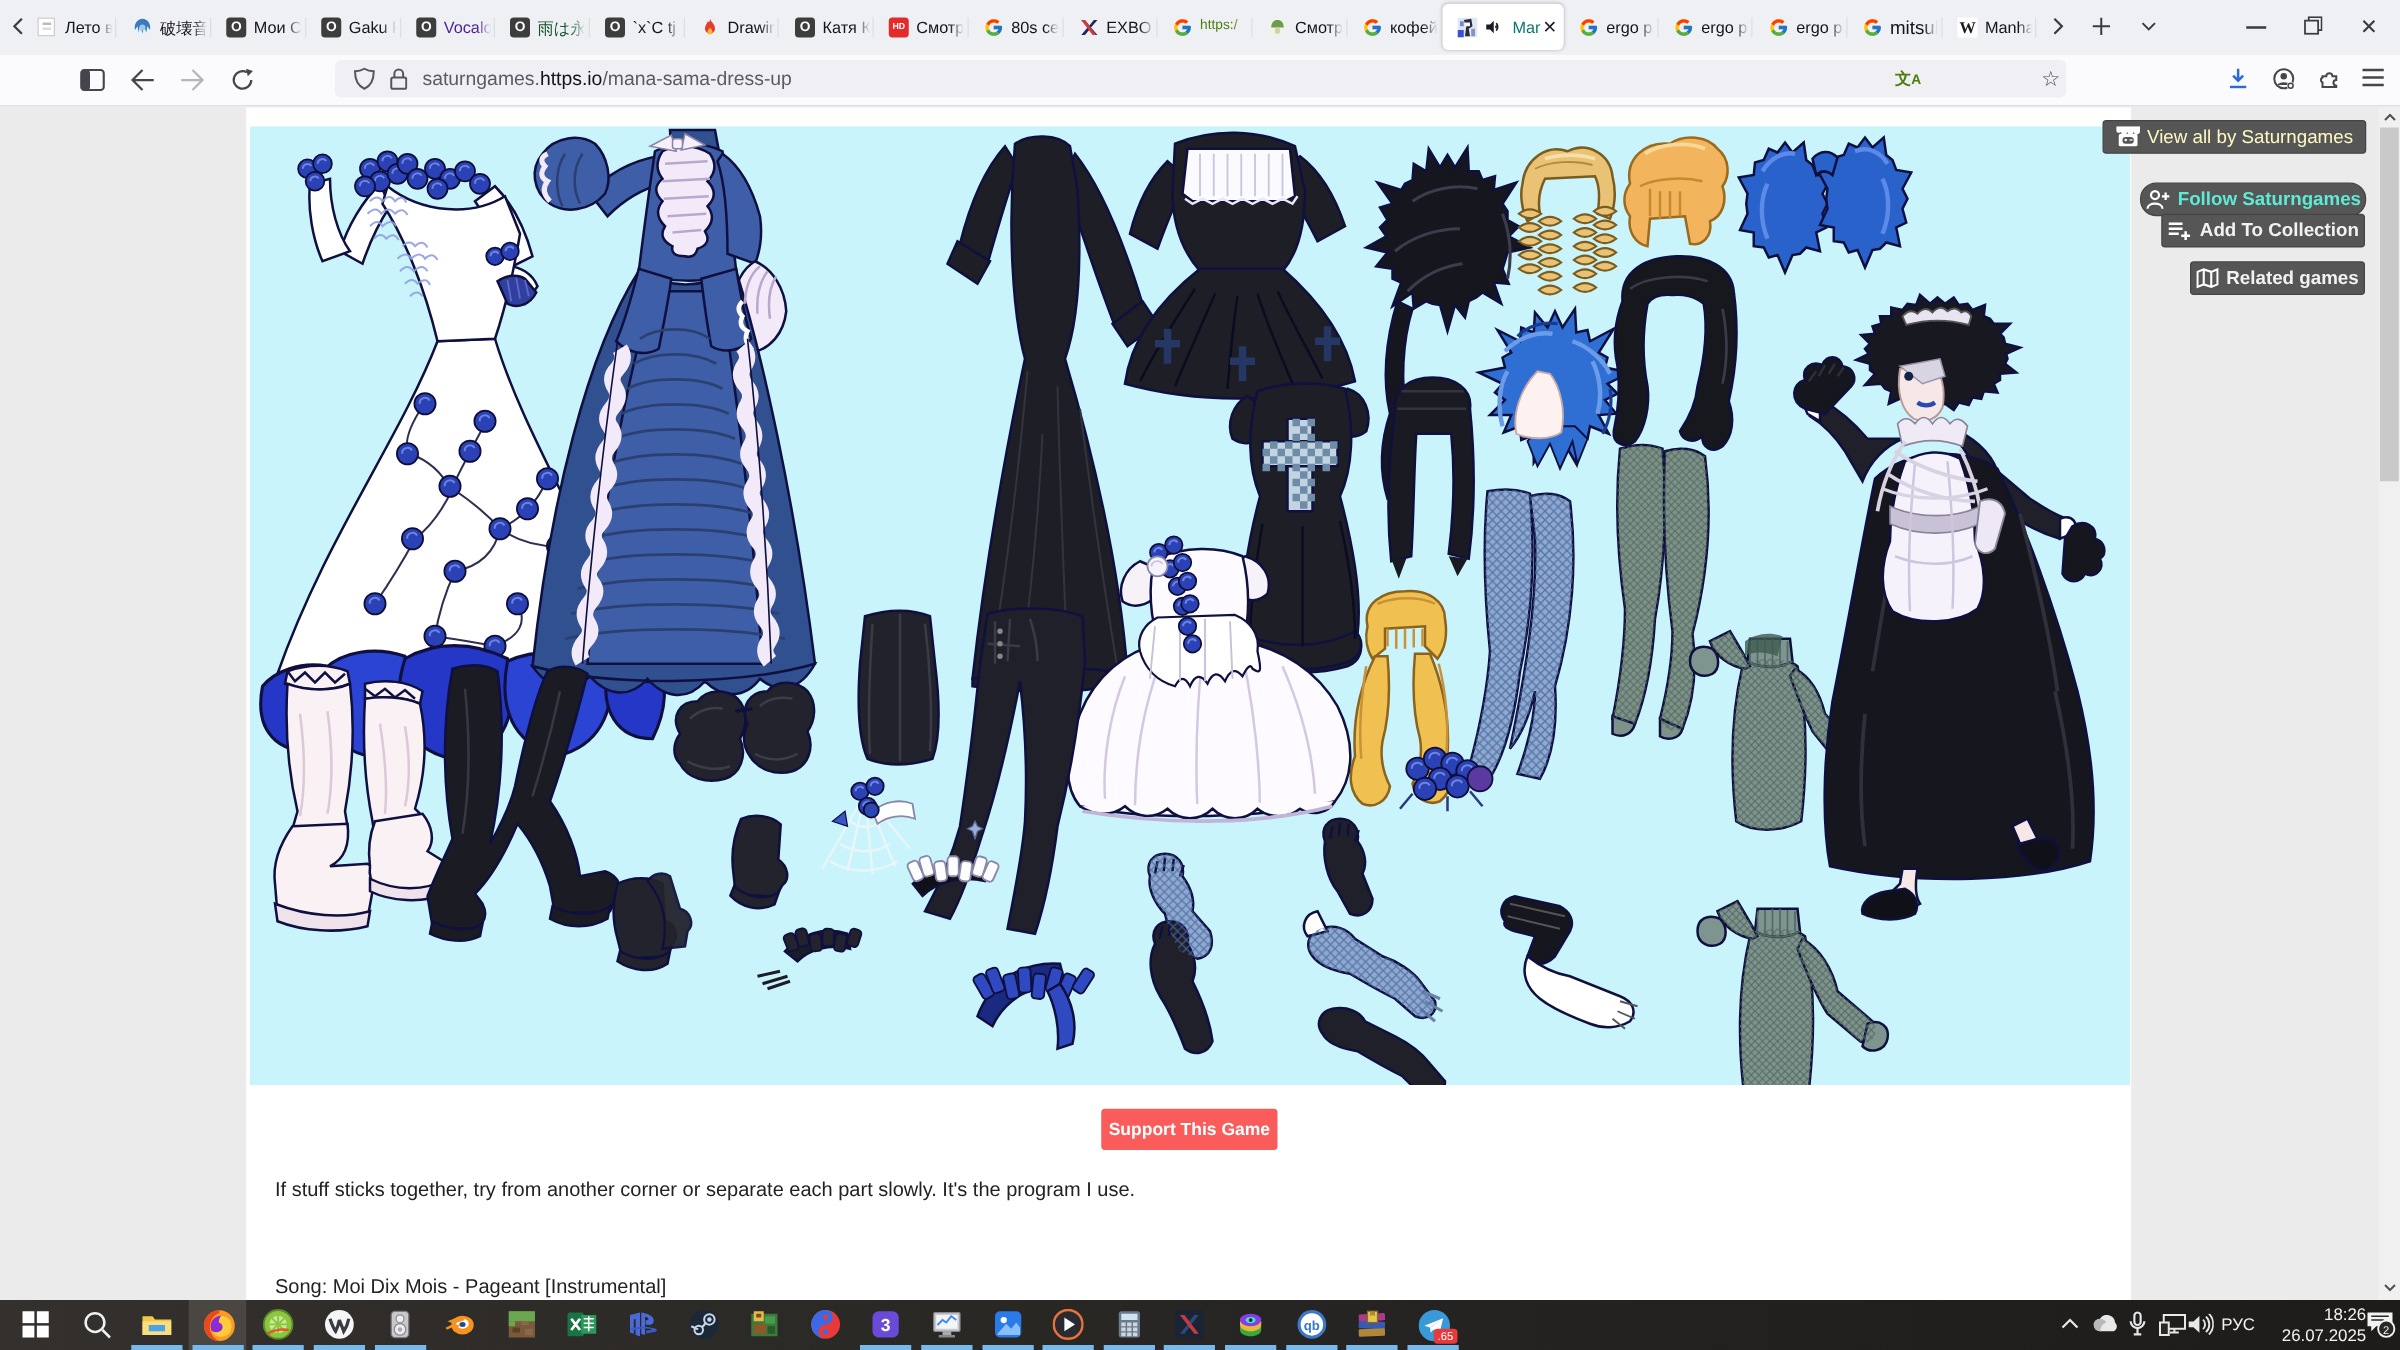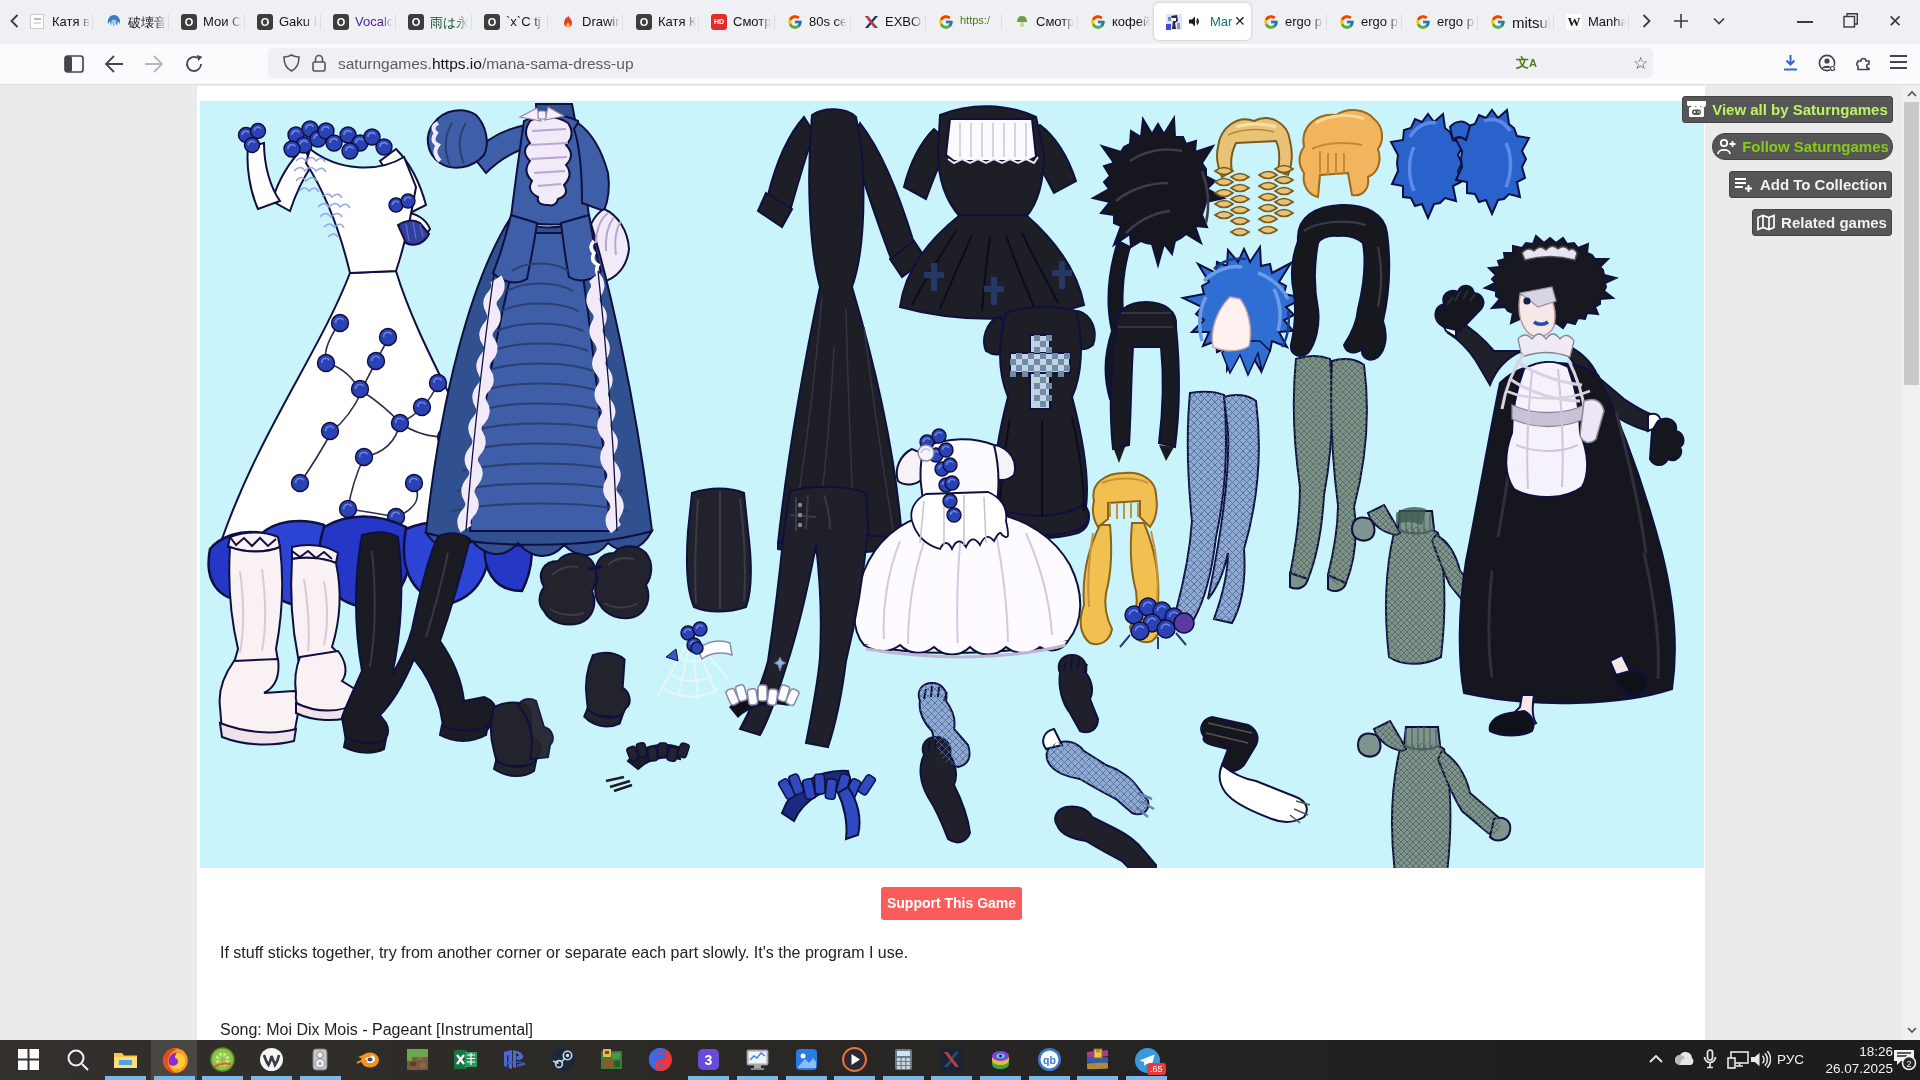--- a/index.html
+++ b/index.html
@@ -10,21 +10,21 @@
 <div class="abs" style="left:0;top:0;width:1920px;height:44px;background:#eef0f3"></div>
 <svg class="abs" style="left:10px;top:14px" width="9" height="14" viewBox="0 0 9 14">
     <path d="M7.5 1 L1.5 7 L7.5 13" stroke="#3a3a42" stroke-width="1.8" fill="none"></path>
   </svg>
 <span class="abs" style="left:30px;top:14px;width:16px;height:16px">
     <span class="abs" style="left:0;top:0;width:14px;height:15px;background:#fff;border:1px solid #ccc">
       <span class="abs" style="left:3px;top:3px;width:7px;height:2px;background:#bbb"></span>
       <span class="abs" style="left:3px;top:7px;width:7px;height:2px;background:#ddd"></span>
     </span>
   </span>
-<span class="abs" style="left:52px;top:14px;width:38px;height:17px;overflow:hidden;font-size:13px;color:#15141a;white-space:nowrap;-webkit-mask-image:linear-gradient(90deg,#000 70%,transparent)">Катя в</span>
+<span class="abs" style="left:52px;top:14px;width:38px;height:17px;overflow:hidden;font-size:13px;color:#15141a;white-space:nowrap;-webkit-mask-image:linear-gradient(90deg,#000 70%,transparent)">Лето в</span>
 <span class="abs" style="left:92px;top:14px;width:1px;height:16px;background:#dcdee3"></span>
 <span class="abs" style="left:106px;top:14px;width:16px;height:16px"><svg width="16" height="16" viewBox="0 0 16 16">
       <circle cx="8" cy="8" r="7" fill="#e8f2fa"></circle>
       <path d="M2 10 C1 5 4 1 8 1 C12 1 15 5 14 10 L12 7 L11 12 L9 6 L8 13 L6 6 L5 12 L4 7 Z" fill="#3a7abf"></path>
       <circle cx="8" cy="8" r="2.4" fill="#9dc8e8"></circle>
     </svg></span>
 <span class="abs" style="left:128px;top:14px;width:38px;height:17px;overflow:hidden;font-size:13px;color:#15141a;white-space:nowrap;-webkit-mask-image:linear-gradient(90deg,#000 70%,transparent)">破壊音</span>
 <span class="abs" style="left:168px;top:14px;width:1px;height:16px;background:#dcdee3"></span>
 <span class="abs" style="left:181px;top:14px;width:16px;height:16px">
     <span class="abs" style="left:0;top:0;width:16px;height:16px;background:#3d3d3d;border-radius:3px;color:#fff;font-weight:bold;font-size:11px;text-align:center;line-height:16px">O</span>
@@ -211,29 +211,29 @@
 <svg class="abs" style="left:1855px;top:54px" width="17" height="17" viewBox="0 0 17 17">
     <path d="M3 7 L6 7 A2.2 2.2 0 0 1 11 7 L14 7 L14 10 A2.2 2.2 0 0 0 14 14.5 L14 15.5 L3 15.5 L3 12 A2.2 2.2 0 0 1 3 8Z" fill="none" stroke="#45454e" stroke-width="1.6"></path>
   </svg>
 <span class="abs" style="left:1890px;top:53px;width:18px">
     <span class="abs" style="width:17px;height:2px;background:#45454e;top:2px"></span>
     <span class="abs" style="width:17px;height:2px;background:#45454e;top:8px"></span>
     <span class="abs" style="width:17px;height:2px;background:#45454e;top:14px"></span>
   </span>
 <div class="abs" style="left:197px;top:86px;width:1508px;height:954px;background:#fff"></div>
 <div class="abs" style="left:1705px;top:86px;width:198px;height:954px;background:#ebebeb"></div>
-<div class="abs" style="z-index:9;left:1682px;top:96px;width:211px;height:27px;background:#565656;border:1px solid #444;border-radius:3px;color:#bef264;font-weight:bold;font-size:15px;display:flex;align-items:center;justify-content:center;white-space:nowrap;overflow:hidden"><svg style="flex:none;margin-right:6px" width="19" height="17" viewBox="0 0 19 17">
+<div class="abs" style="z-index:9;left:1682px;top:96px;width:211px;height:27px;background:#565656;border:1px solid #444;border-radius:3px;color:#fef9c3;font-weight:normal;font-size:15px;display:flex;align-items:center;justify-content:center;white-space:nowrap;overflow:hidden"><svg style="flex:none;margin-right:6px" width="19" height="17" viewBox="0 0 19 17">
       <rect x="2" y="6" width="15" height="10" rx="1.5" fill="#fff"></rect>
       <path d="M0 2 L19 2 L19 4 A2.6 2.6 0 0 1 13.9 4.6 A2.6 2.6 0 0 1 8.8 4.6 A2.6 2.6 0 0 1 3.7 4.6 A2.6 2.6 0 0 1 0 4Z" fill="#fff"></path>
       <rect x="0" y="0" width="19" height="2.4" fill="#fff"></rect>
       <rect x="5" y="8.5" width="9" height="5.5" rx="2.4" fill="#565656"></rect>
       <circle cx="7.6" cy="11" r="1" fill="#fff"></circle>
       <rect x="10.6" y="10.5" width="2.4" height="1" fill="#fff"></rect>
     </svg>View all by Saturngames</div>
-<div class="abs" style="z-index:9;left:1712px;top:133px;width:181px;height:27px;background:#565656;border:1px solid #444;border-radius:13px;color:#84cc16;font-weight:bold;font-size:15px;display:flex;align-items:center;justify-content:center;white-space:nowrap;overflow:hidden"><svg style="flex:none;margin-right:6px" width="20" height="17" viewBox="0 0 20 17">
+<div class="abs" style="z-index:9;left:1712px;top:146px;width:181px;height:27px;background:#565656;border:1px solid #444;border-radius:13px;color:#5eead4;font-weight:bold;font-size:15px;display:flex;align-items:center;justify-content:center;white-space:nowrap;overflow:hidden"><svg style="flex:none;margin-right:6px" width="20" height="17" viewBox="0 0 20 17">
       <circle cx="8" cy="5" r="3.2" fill="none" stroke="#fff" stroke-width="1.8"></circle>
       <path d="M2 16 C2 10.5 14 10.5 14 16" fill="none" stroke="#fff" stroke-width="1.8"></path>
       <path d="M16.5 3 L16.5 9 M13.5 6 L19.5 6" stroke="#fff" stroke-width="1.8"></path>
     </svg>Follow Saturngames</div>
 <div class="abs" style="z-index:9;left:1729px;top:171px;width:163px;height:27px;background:#565656;border:1px solid #444;border-radius:3px;color:#f2f2f2;font-weight:bold;font-size:15px;display:flex;align-items:center;justify-content:center;white-space:nowrap;overflow:hidden"><svg style="flex:none;margin-right:6px" width="20" height="17" viewBox="0 0 20 17">
       <path d="M1 3 L12 3 M1 7 L12 7 M1 11 L9 11" stroke="#fff" stroke-width="2"></path>
       <path d="M14.5 9 L14.5 16 M11 12.5 L18 12.5" stroke="#fff" stroke-width="2"></path>
     </svg>Add To Collection</div>
 <div class="abs" style="z-index:9;left:1752px;top:209px;width:140px;height:27px;background:#565656;border:1px solid #444;border-radius:3px;color:#f2f2f2;font-weight:bold;font-size:15px;display:flex;align-items:center;justify-content:center;white-space:nowrap;overflow:hidden"><svg style="flex:none;margin-right:6px" width="18" height="17" viewBox="0 0 18 17">
       <path d="M1 3.5 L6 1.5 L12 3.5 L17 1.5 L17 13.5 L12 15.5 L6 13.5 L1 15.5Z M6 1.5 L6 13.5 M12 3.5 L12 15.5" fill="none" stroke="#fff" stroke-width="1.7"></path>

